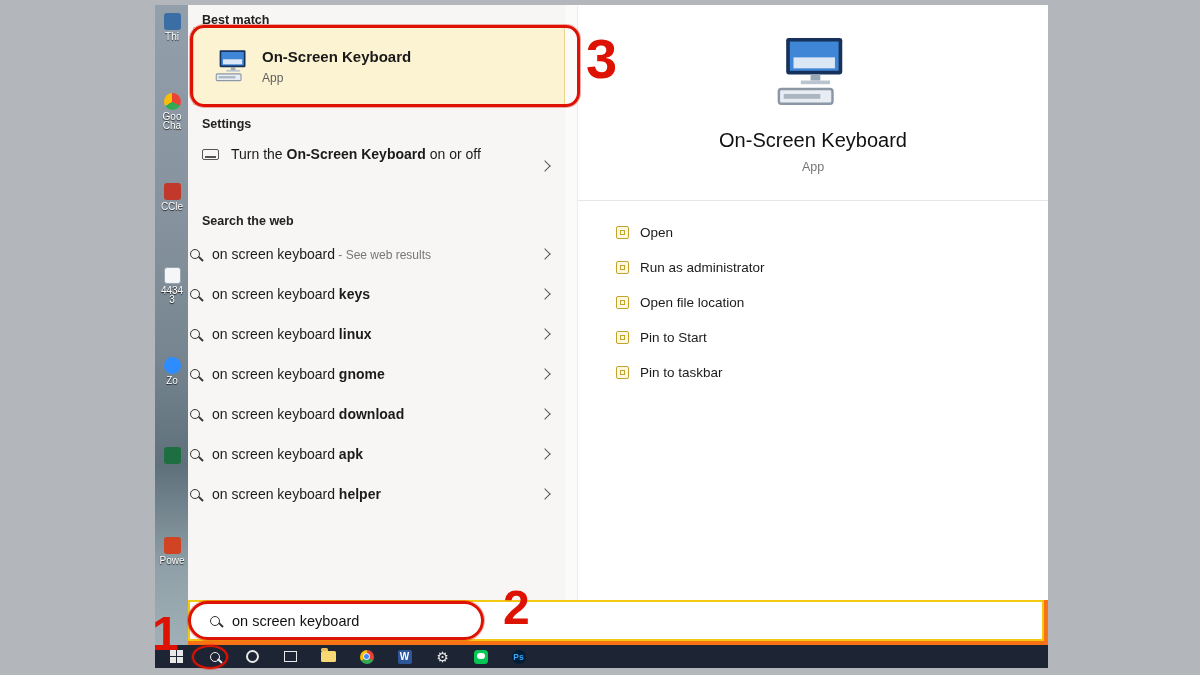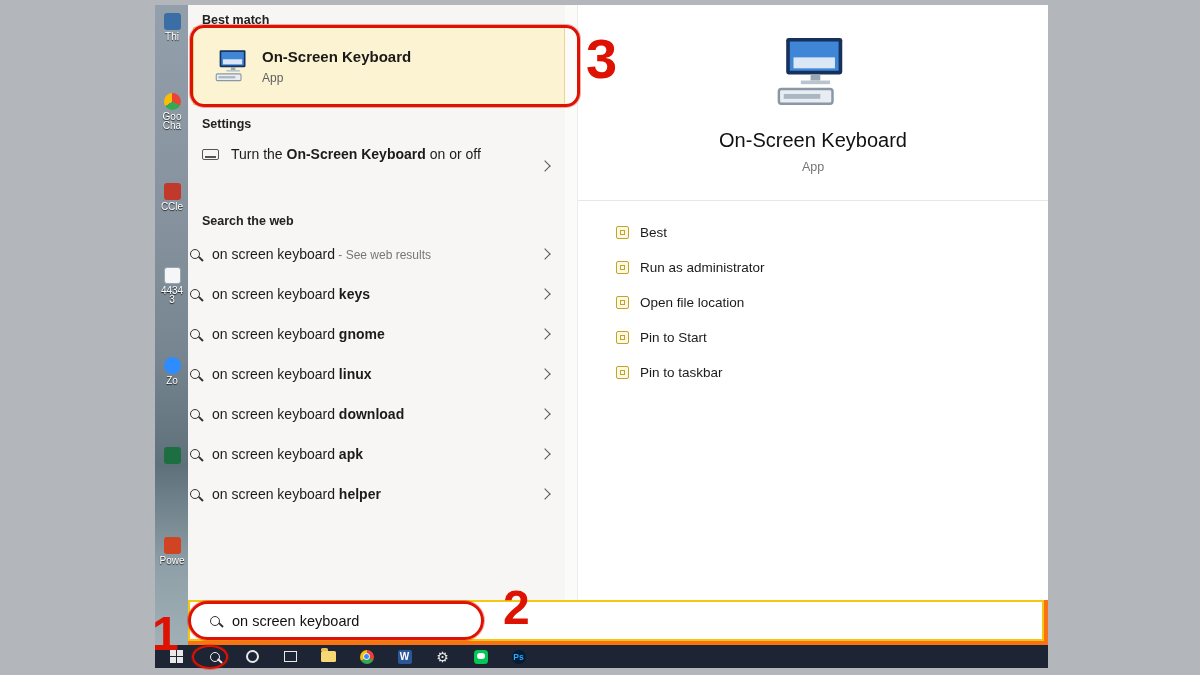--- a/index.html
+++ b/index.html
@@ -184,26 +184,26 @@
         <span class="txt"><span>on screen keyboard</span><b></b><span class="dim"> - See web results</span></span>
         <span class="chev"></span>
       </div>
       <div class="row">
         <span class="mag"></span>
         <span class="txt"><span>on screen keyboard </span><b>keys</b><span class="dim"></span></span>
         <span class="chev"></span>
       </div>
       <div class="row">
         <span class="mag"></span>
+        <span class="txt"><span>on screen keyboard </span><b>linux</b><span class="dim"></span></span>
+        <span class="chev"></span>
+      </div>
+      <div class="row">
+        <span class="mag"></span>
         <span class="txt"><span>on screen keyboard </span><b>gnome</b><span class="dim"></span></span>
-        <span class="chev"></span>
-      </div>
-      <div class="row">
-        <span class="mag"></span>
-        <span class="txt"><span>on screen keyboard </span><b>linux</b><span class="dim"></span></span>
         <span class="chev"></span>
       </div>
       <div class="row">
         <span class="mag"></span>
         <span class="txt"><span>on screen keyboard </span><b>download</b><span class="dim"></span></span>
         <span class="chev"></span>
       </div>
       <div class="row">
         <span class="mag"></span>
         <span class="txt"><span>on screen keyboard </span><b>apk</b><span class="dim"></span></span>
@@ -232,21 +232,21 @@
           <rect x="8" y="50" width="30" height="4" fill="#aab6c2"></rect>
         </svg>
       </div>
       <div class="detail-title">On-Screen Keyboard</div>
       <div class="detail-sub">App</div>
     </div>
 
     <div class="actions">
       <div class="action">
         <span class="act-ic"></span>
-        <span>Best</span>
+        <span>Open</span>
       </div>
       <div class="action">
         <span class="act-ic"></span>
         <span>Run as administrator</span>
       </div>
       <div class="action">
         <span class="act-ic"></span>
         <span>Open file location</span>
       </div>
       <div class="action">

